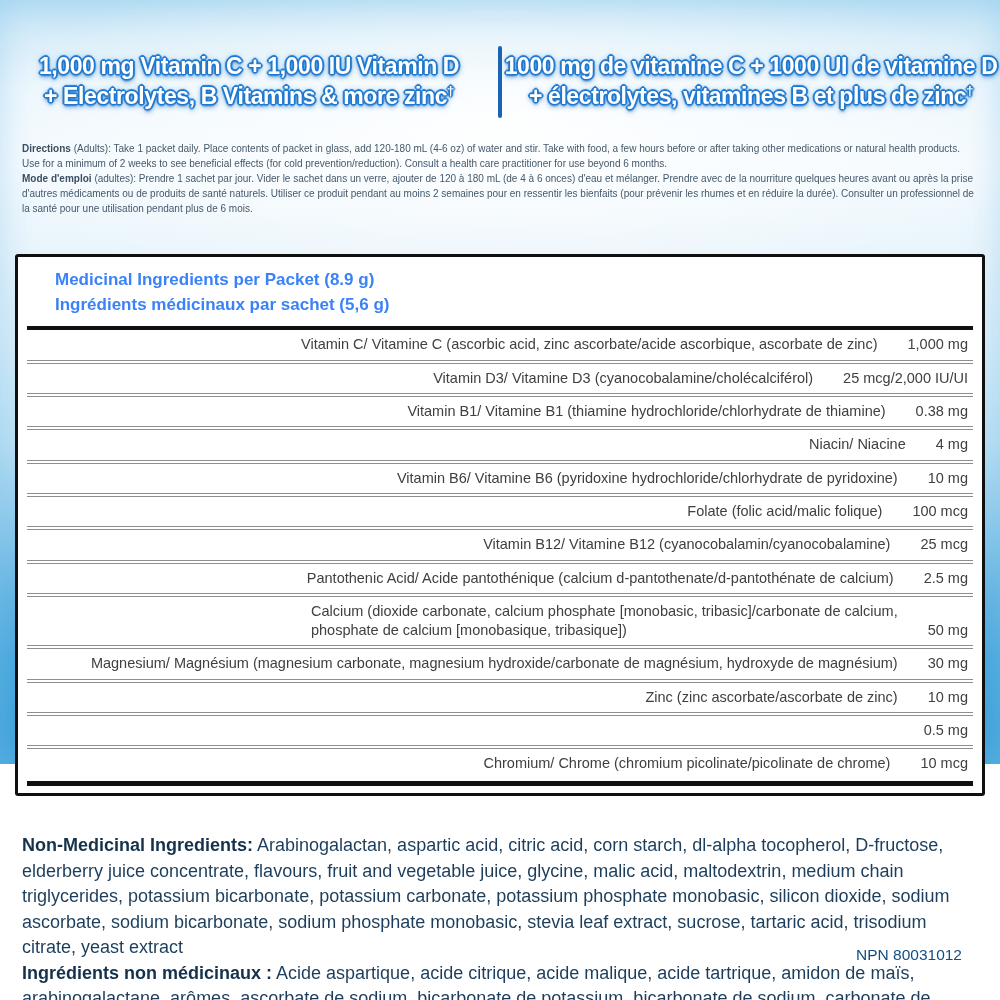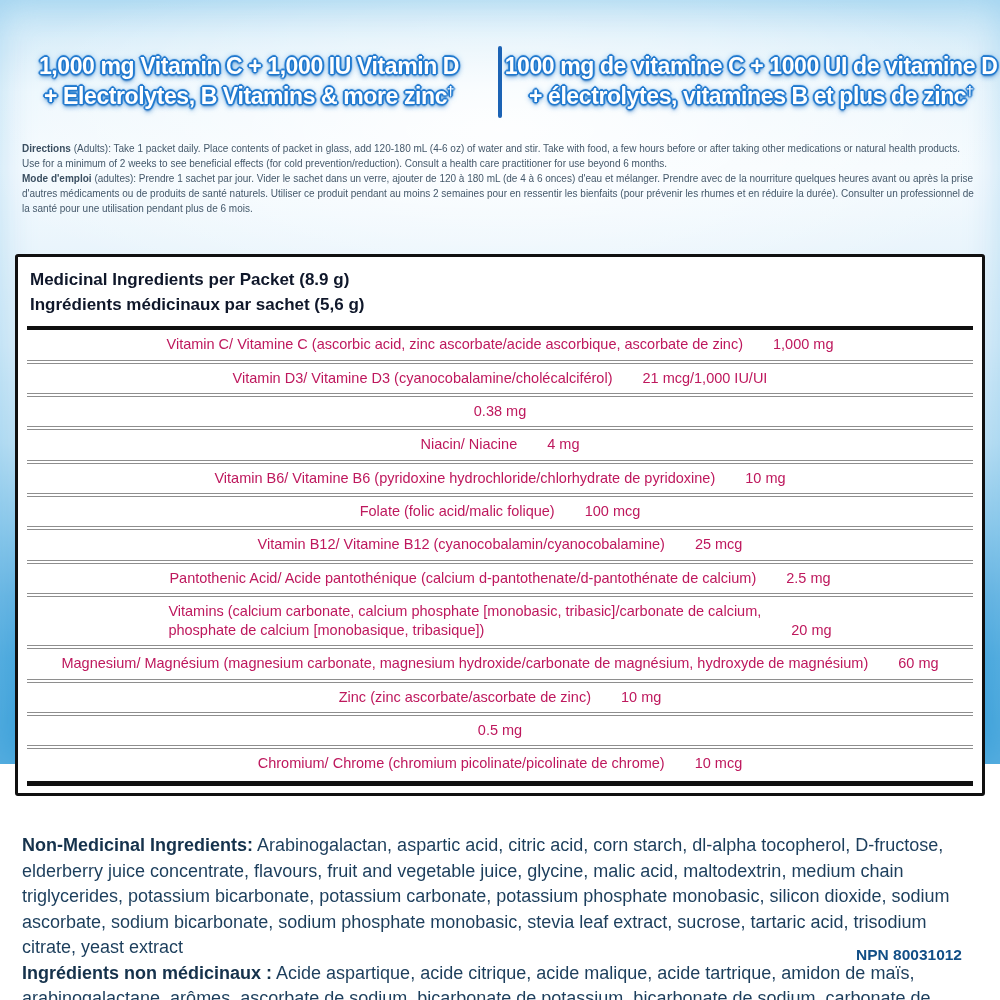--- a/index.html
+++ b/index.html
@@ -48,45 +48,45 @@
   .directions b { color: #3b4f61; }
 
   
   .facts-table {
     position: absolute; top: 254px; left: 15px; width: 970px;
     background: #ffffff; border: 3px solid #101010; border-radius: 3px;
     padding-bottom: 7px;
   }
   .facts-header {
     padding: 10px 12px 8px;
-    font-weight: bold; font-size: 17px; line-height: 1.48; color: #0f172a;
+    font-weight: bold; font-size: 17px; line-height: 1.48; color: #3b82f6; margin-left: 25px;
   }
   .thick-rule { height: 4px; background: #101010; margin: 1px 9px 0; }
   .rows { margin: 0 9px; }
   .ing-row {
-    display: flex; justify-content: center; align-items: flex-end;
+    display: flex; justify-content: flex-end; align-items: flex-end;
     gap: 30px; padding: 5px 5px 5.5px;
-    font-size: 14.5px; line-height: 1.3; color: #be185d;
+    font-size: 14.5px; line-height: 1.3; color: #404040;
   }
   .ing-row + .ing-row { border-top: 4px double #8e8e8e; }
   .ing-name { white-space: pre-line; }
   .ing-amount { white-space: nowrap; }
   .bottom-bar { height: 5px; background: #101010; margin: 2px 9px 0; }
 
   
   .nonmed {
     position: absolute; top: 833px; left: 22px; right: 22px;
     font-size: 18px; line-height: 1.42; color: #1c3e5c;
   }
   .nonmed b { color: #15324c; }
 
   
   .npn {
     position: absolute; right: 38px; top: 946px;
-    font-weight: bold; font-size: 15.5px; color: #114e86;
+    font-weight: normal; font-size: 15.5px; color: #114e86;
   }
 </style>
 </head>
 <body>
 
 <div class="label-page">
 
   <div class="header-band">
     <div class="header-col">
       <div>1,000 mg Vitamin C + 1,000 IU Vitamin D</div>
@@ -110,23 +110,24 @@
       <div>Ingrédients médicinaux par sachet (5,6 g)</div>
     </div>
     <div class="thick-rule"></div>
     <div class="rows">
       <div class="ing-row">
           <span class="ing-name">Vitamin C/ Vitamine C (ascorbic acid, zinc ascorbate/acide ascorbique, ascorbate de zinc)</span>
           <span class="ing-amount">1,000 mg</span>
         </div>
       <div class="ing-row">
           <span class="ing-name">Vitamin D3/ Vitamine D3 (cyanocobalamine/cholécalciférol)</span>
-          <span class="ing-amount">21 mcg/1,000 IU/UI</span>
+          <span class="ing-amount">25 mcg/2,000 IU/UI</span>
         </div>
       <div class="ing-row">
+          <span class="ing-name">Vitamin B1/ Vitamine B1 (thiamine hydrochloride/chlorhydrate de thiamine)</span>
           <span class="ing-amount">0.38 mg</span>
         </div>
       <div class="ing-row">
           <span class="ing-name">Niacin/ Niacine</span>
           <span class="ing-amount">4 mg</span>
         </div>
       <div class="ing-row">
           <span class="ing-name">Vitamin B6/ Vitamine B6 (pyridoxine hydrochloride/chlorhydrate de pyridoxine)</span>
           <span class="ing-amount">10 mg</span>
         </div>
@@ -136,27 +137,27 @@
         </div>
       <div class="ing-row">
           <span class="ing-name">Vitamin B12/ Vitamine B12 (cyanocobalamin/cyanocobalamine)</span>
           <span class="ing-amount">25 mcg</span>
         </div>
       <div class="ing-row">
           <span class="ing-name">Pantothenic Acid/ Acide pantothénique (calcium d-pantothenate/d-pantothénate de calcium)</span>
           <span class="ing-amount">2.5 mg</span>
         </div>
       <div class="ing-row">
-          <span class="ing-name">Vitamins (calcium carbonate, calcium phosphate [monobasic, tribasic]/carbonate de calcium,
+          <span class="ing-name">Calcium (dioxide carbonate, calcium phosphate [monobasic, tribasic]/carbonate de calcium,
 phosphate de calcium [monobasique, tribasique])</span>
-          <span class="ing-amount">20 mg</span>
+          <span class="ing-amount">50 mg</span>
         </div>
       <div class="ing-row">
           <span class="ing-name">Magnesium/ Magnésium (magnesium carbonate, magnesium hydroxide/carbonate de magnésium, hydroxyde de magnésium)</span>
-          <span class="ing-amount">60 mg</span>
+          <span class="ing-amount">30 mg</span>
         </div>
       <div class="ing-row">
           <span class="ing-name">Zinc (zinc ascorbate/ascorbate de zinc)</span>
           <span class="ing-amount">10 mg</span>
         </div>
       <div class="ing-row">
           <span class="ing-amount">0.5 mg</span>
         </div>
       <div class="ing-row">
           <span class="ing-name">Chromium/ Chrome (chromium picolinate/picolinate de chrome)</span>

